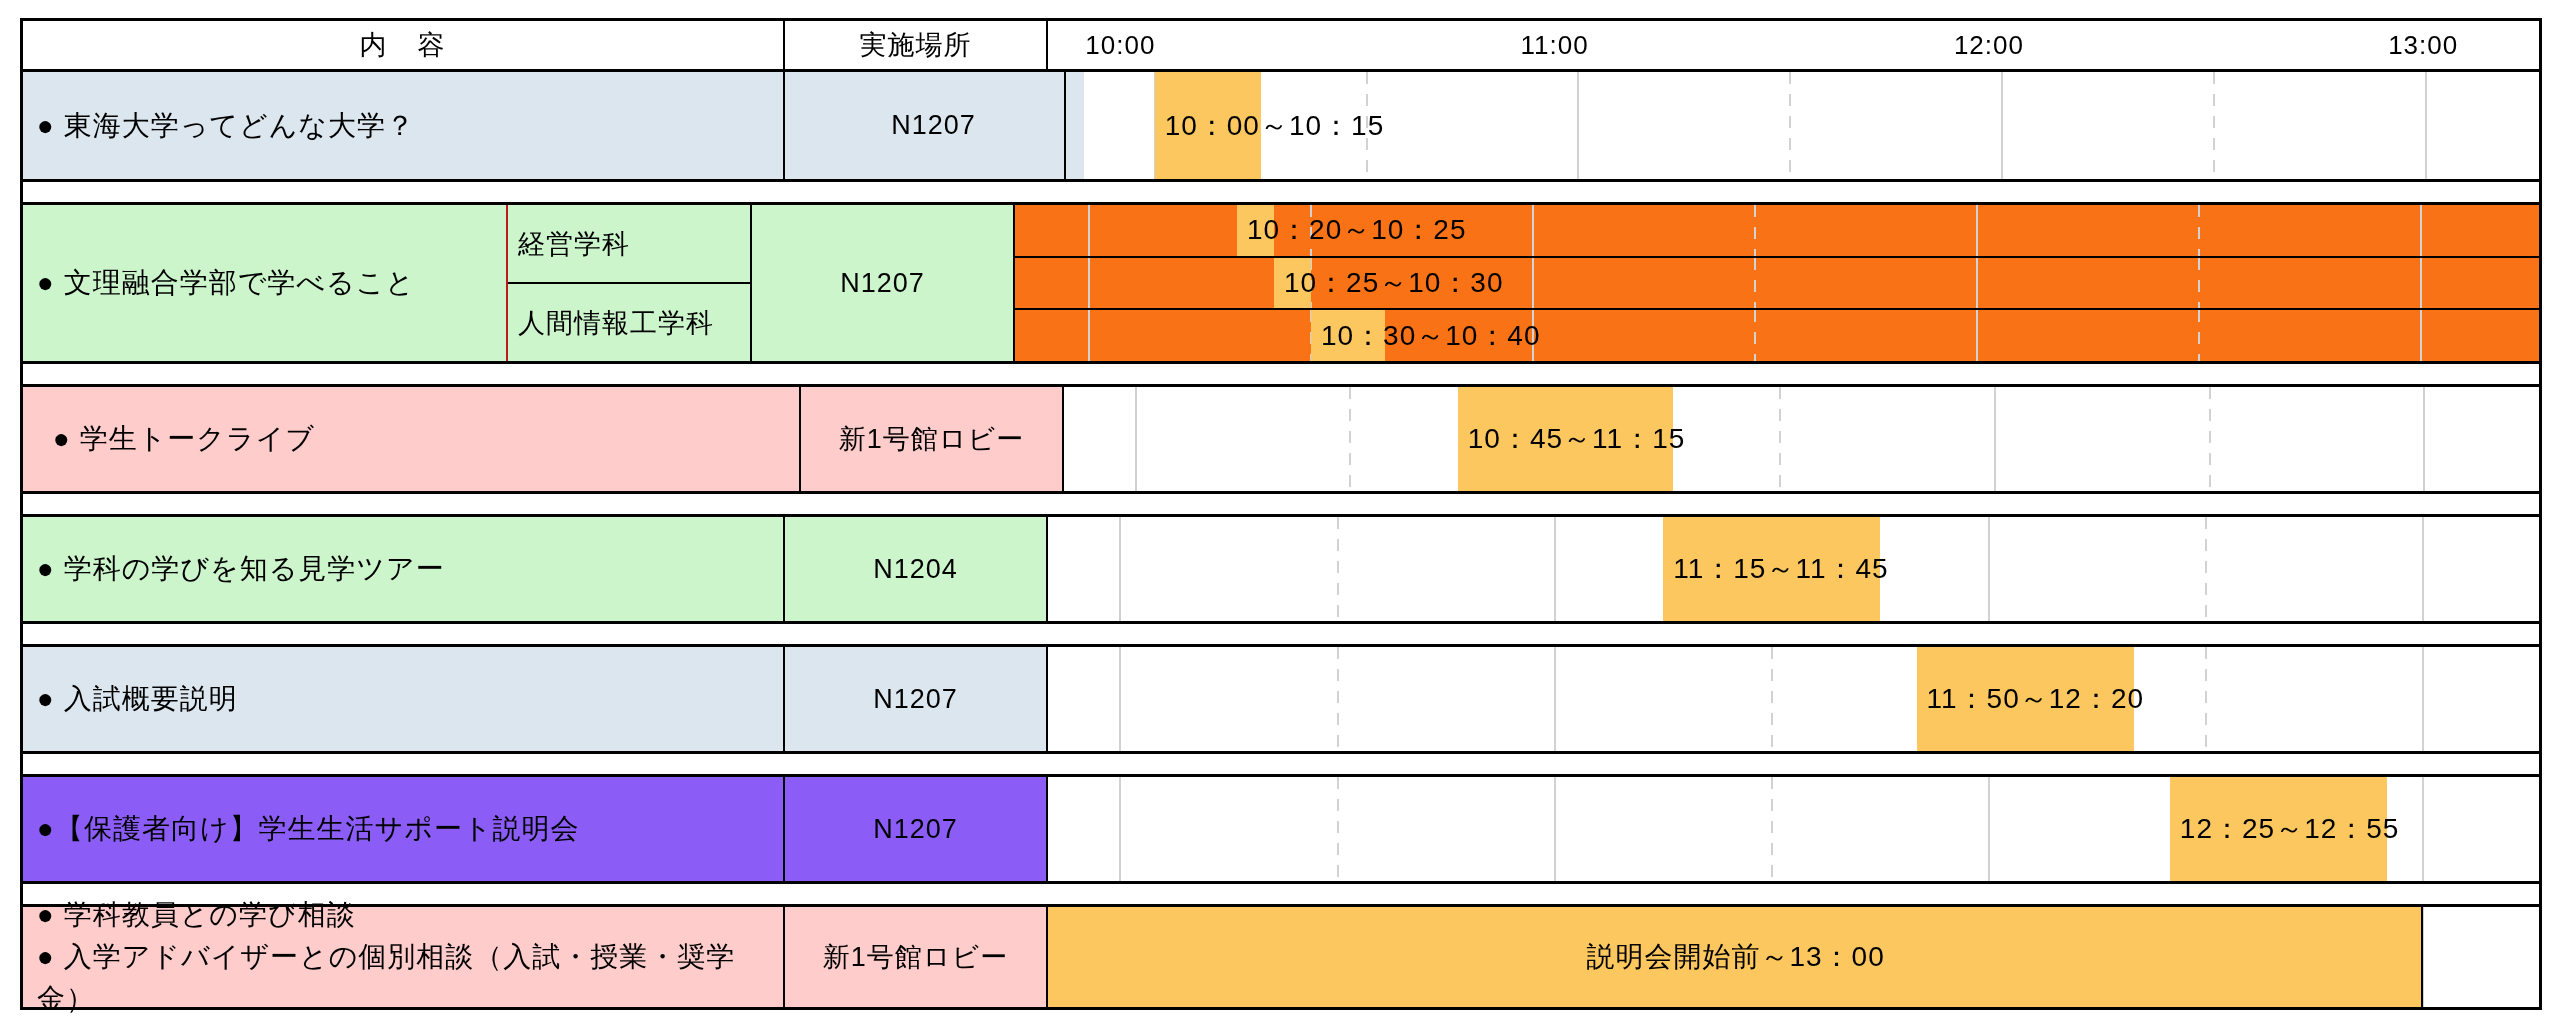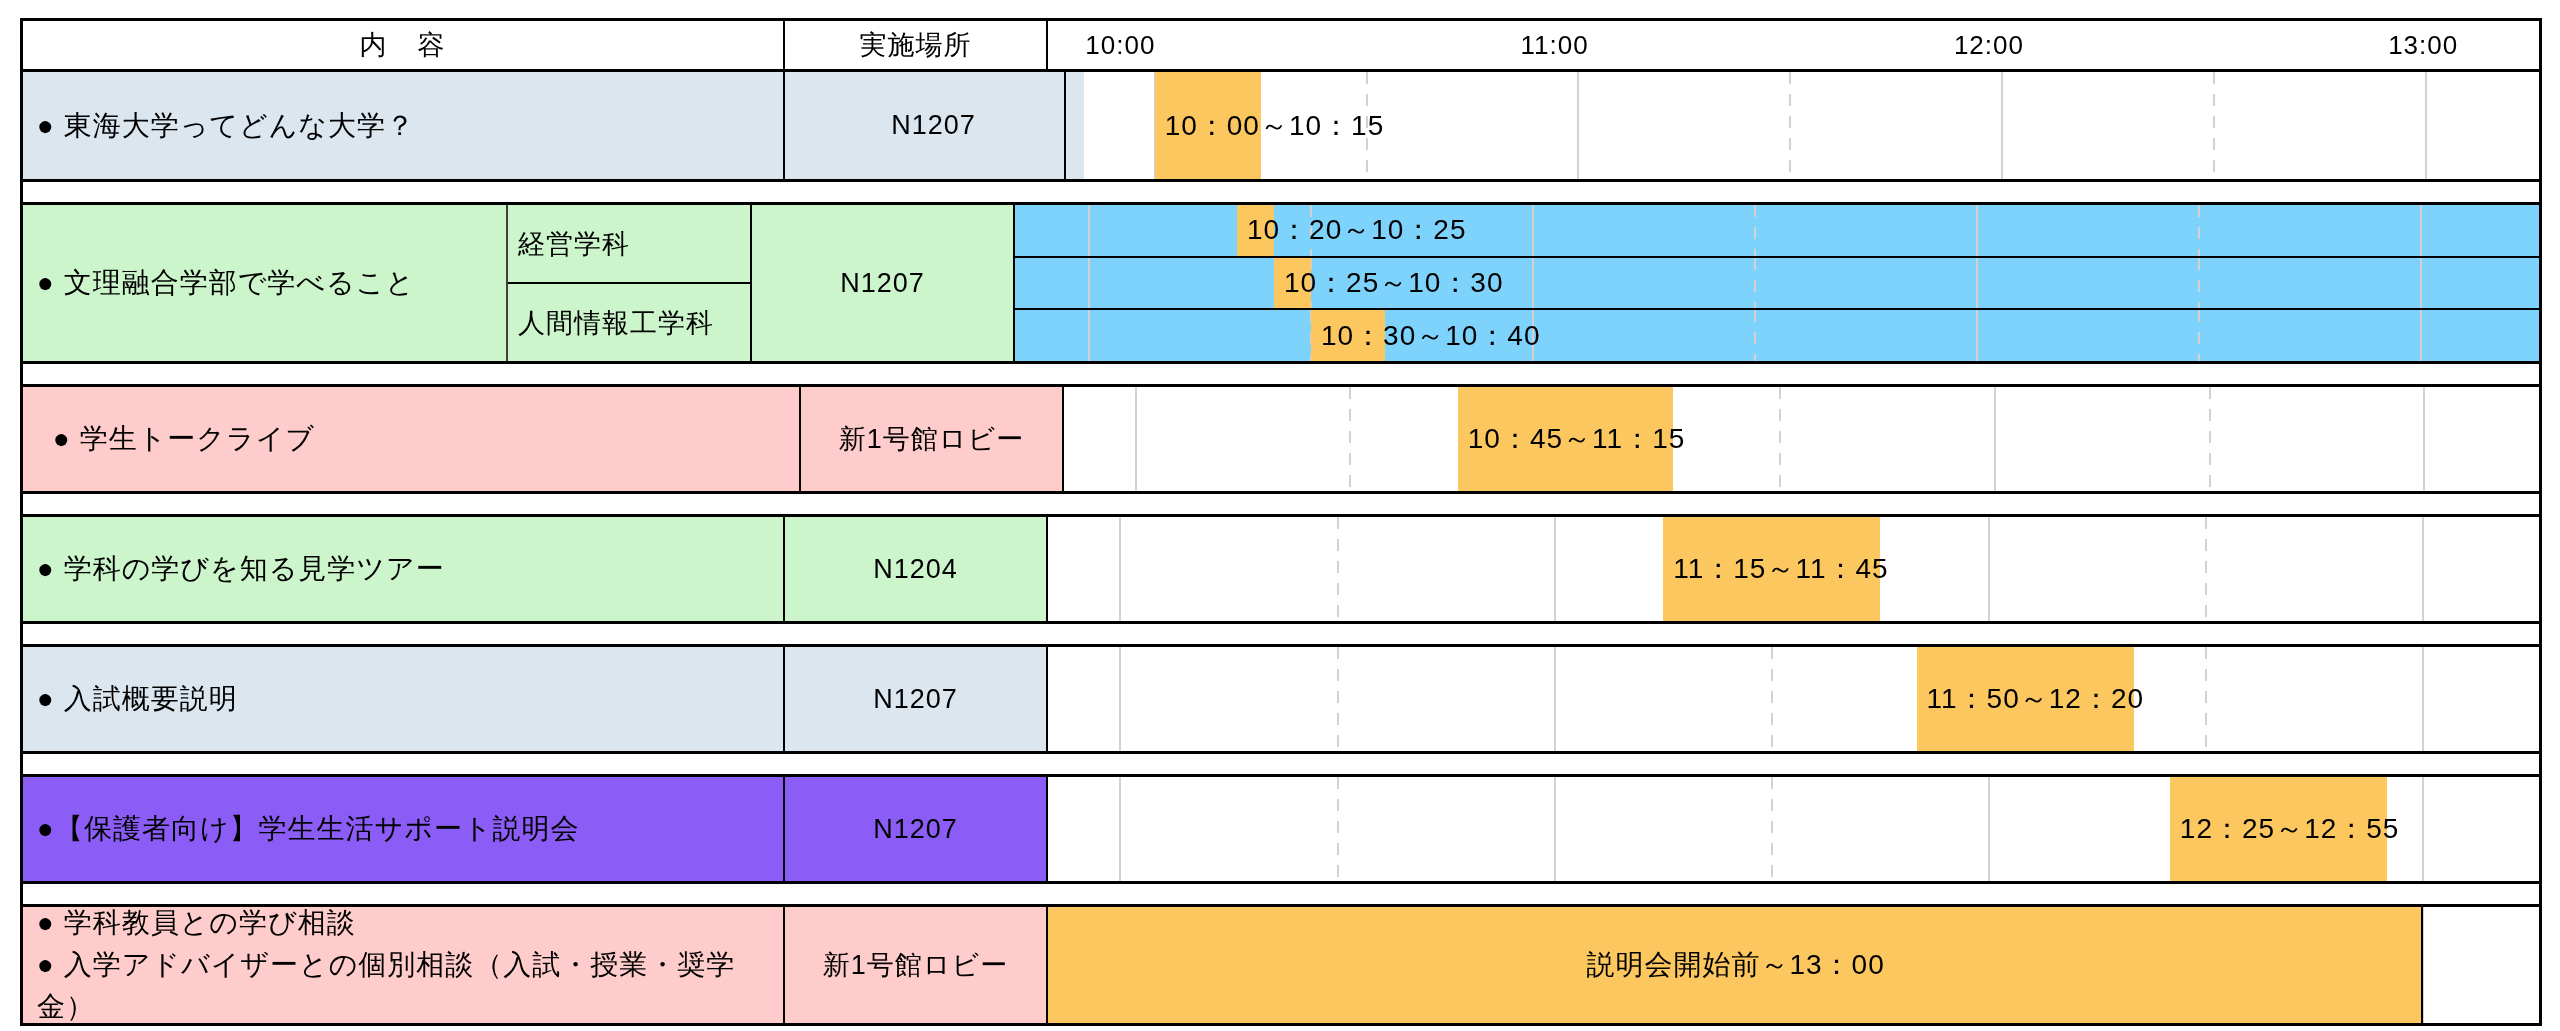--- a/index.html
+++ b/index.html
@@ -13,43 +13,43 @@
   .edge.l{left:0;} .edge.r{right:0;}
   .band{
     position:relative;display:flex;box-sizing:border-box;
     border:3px solid #000;background:#fff;
   }
   .band + .band{margin-top:20px;}
   .band.attached{margin-top:0;border-top-width:0;gap:18px;}
   .band.header{height:54px;background:#fff;}
   .band.single{height:110px;}
   .band.group{height:162px;}
-  .band.last{height:122px;}
+  .band.last{height:106px;}
   .cell{box-sizing:border-box;}
   .c-label{
     width:762px;flex:none;border-right:2px solid #000;
     display:flex;align-items:center;padding-left:14px;font-size:28px;
     letter-spacing:1px;
   }
   .c-label.multi{flex-direction:column;justify-content:center;align-items:flex-start;line-height:1.5;}
   .c-head{justify-content:center;padding-left:0;font-size:27px;letter-spacing:2px;}
   .c-main{
-    width:485px;flex:none;border-right:2px solid #404040;
+    width:485px;flex:none;border-right:2px solid #b91c1c;
     display:flex;align-items:center;padding-left:14px;font-size:28px;letter-spacing:1px;box-sizing:border-box;
   }
   .c-subcol{width:244px;flex:none;border-right:2px solid #000;display:flex;flex-direction:column;box-sizing:border-box;}
   .sub{flex:1;display:flex;align-items:center;padding-left:10px;font-size:27px;letter-spacing:1px;}
   .sub + .sub{border-top:2px solid #000;}
   .c-loc{
     width:263px;flex:none;border-right:2px solid #000;
     display:flex;align-items:center;justify-content:center;font-size:27px;letter-spacing:1px;box-sizing:border-box;
   }
   .c-tl{flex:1;position:relative;background:#fff;overflow:hidden;}
   .c-tlcol{flex:1;display:flex;flex-direction:column;background:#fff;}
-  .tl{flex:1;position:relative;background:#7dd3fc;overflow:hidden;}
+  .tl{flex:1;position:relative;background:#f97316;overflow:hidden;}
   .tl + .tl{border-top:2px solid #000;}
   .g{position:absolute;top:0;bottom:0;width:2px;margin-left:-1px;z-index:0;}
   .gs{background:#d2d2d2;}
   .gd{background:repeating-linear-gradient(to bottom,#d2d2d2 0px,#d2d2d2 12px,transparent 12px,transparent 22px);}
   .bar{position:absolute;top:0;bottom:0;z-index:1;}
   .bar.endline{border-right:2px solid #000;box-sizing:border-box;}
   .barlabel{
     position:absolute;top:0;bottom:0;z-index:2;display:flex;align-items:center;
     font-size:28px;white-space:nowrap;letter-spacing:1px;
   }

